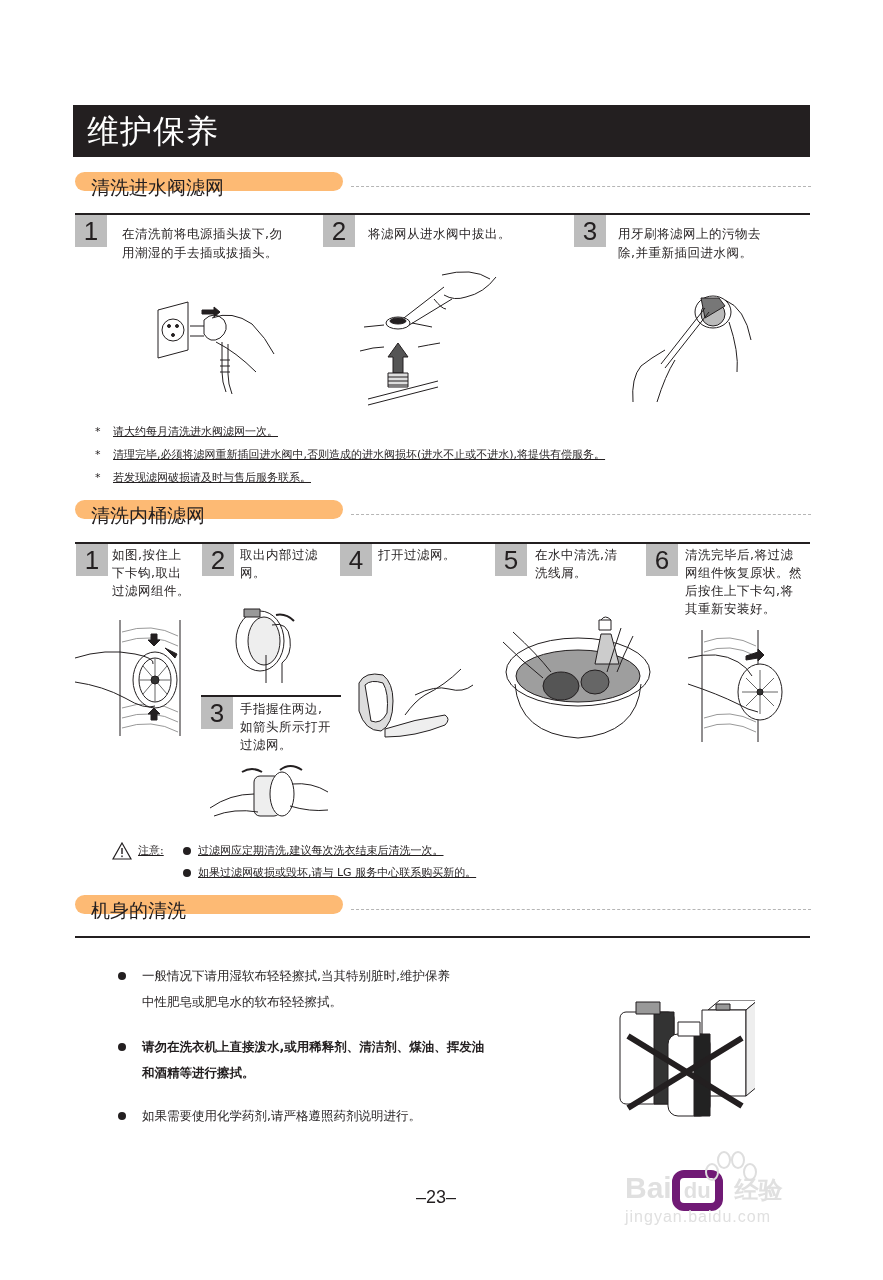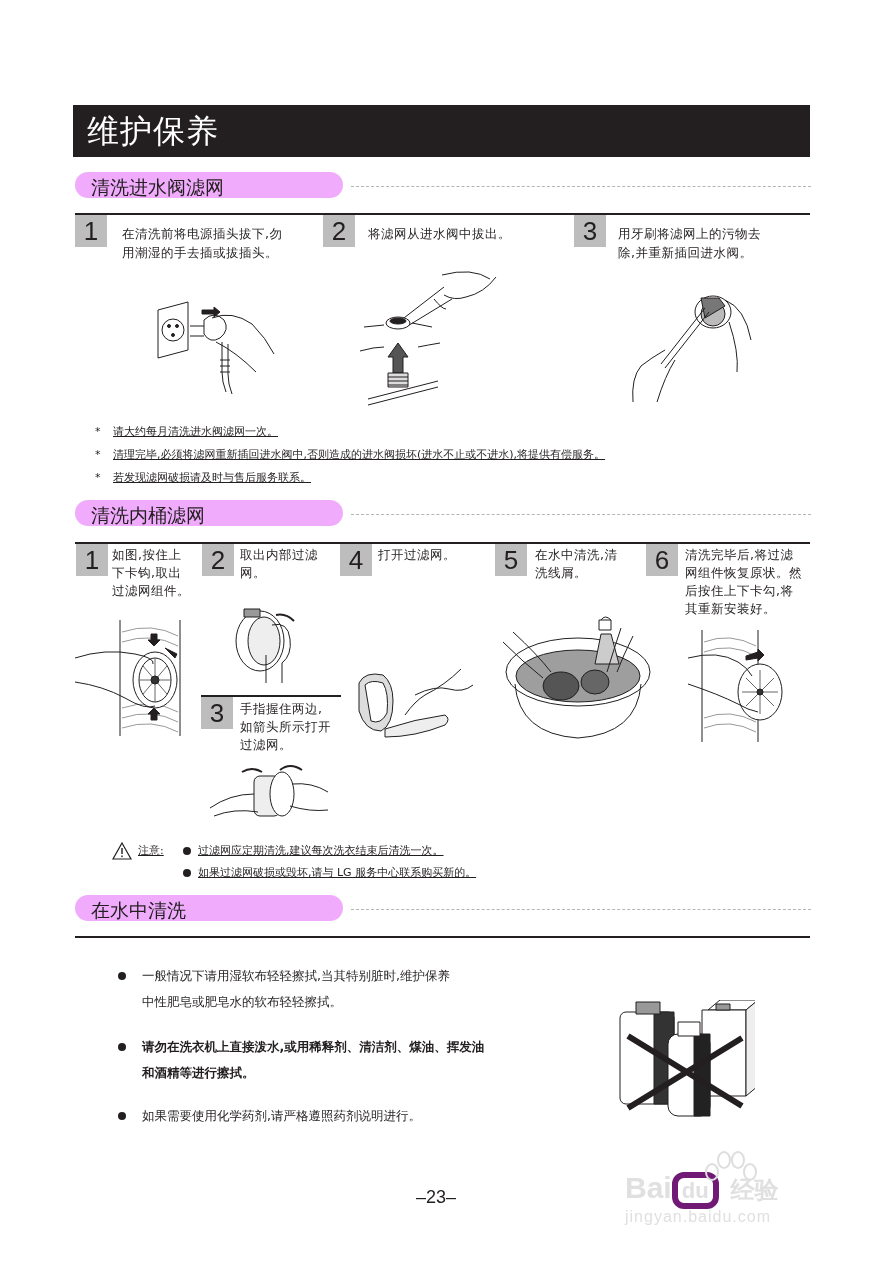--- a/index.html
+++ b/index.html
@@ -7,21 +7,21 @@
   body { position: relative; font-family: "DejaVu Sans", "Liberation Sans", sans-serif; color: #231f20; }
 
   .abs { position: absolute; }
 
   
   .title-bar { left: 73px; top: 105px; width: 737px; height: 52px; background: #231f20; }
   .title-bar span { position: absolute; left: 14px; top: 6px; color: #ffffff; font-size: 32px; line-height: 40px; letter-spacing: 1px; }
 
   
   .sec-head { left: 75px; height: 30px; }
-  .sec-pill { position: absolute; left: 0; top: 0; width: 268px; height: 26px; background: #f0abfc; border-radius: 15px; }
+  .sec-pill { position: absolute; left: 0; top: 0; width: 268px; height: 19px; background: #fdba74; border-radius: 15px; }
   .sec-pill span { position: absolute; left: 16px; top: 2px; font-size: 19px; line-height: 26px; color: #231f20; }
   .sec-dash { position: absolute; left: 276px; top: 14px; width: 460px; border-top: 1px dashed #b5b5b5; }
 
   .rule { left: 75px; width: 735px; border-top: 2px solid #231f20; }
 
   
   .step-num { width: 32px; height: 32px; background: #bdbdbd; font-family: "Liberation Sans", sans-serif; font-size: 26px; line-height: 32px; text-align: center; color: #231f20; }
   .step-text { font-size: 12.5px; line-height: 19px; color: #231f20; letter-spacing: 0.5px; }
 
   .note { font-size: 11px; line-height: 16px; color: #231f20; text-decoration: underline; }
@@ -221,21 +221,21 @@
   <rect x="9.3" y="13.5" width="1.4" height="1.6" fill="#231f20"></rect>
 </svg>
 <div class="abs note" style="left:138px;top:843px;">注意:</div>
 <div class="abs bullet" style="left:183px;top:847px;"></div>
 <div class="abs note" style="left:198px;top:843px;">过滤网应定期清洗,建议每次洗衣结束后清洗一次。</div>
 <div class="abs bullet" style="left:183px;top:869px;"></div>
 <div class="abs note" style="left:198px;top:865px;">如果过滤网破损或毁坏,请与 LG 服务中心联系购买新的。</div>
 
 <div class="abs sec-head" style="top:895px;">
   <div class="sec-pill">
-      <span>在水中清洗</span>
+      <span>机身的清洗</span>
     </div>
   <div class="sec-dash"></div>
 </div>
 <div class="abs rule" style="top:936px;"></div>
 
 <div class="abs bullet" style="left:118px;top:972px;"></div>
 <div class="abs body-item" style="left:142px;top:963px;">
   <div>一般情况下请用湿软布轻轻擦拭,当其特别脏时,维护保养</div>
   <div>中性肥皂或肥皂水的软布轻轻擦拭。</div>
 </div>
@@ -267,15 +267,15 @@
 
 <div class="abs watermark" style="left:625px;top:1172px;">
   <svg style="left:75px;top:-22px;" width="60" height="44" viewBox="0 0 60 44">
     <g fill="none" stroke="#dedede" stroke-width="2">
       <ellipse cx="12" cy="22" rx="6" ry="8"></ellipse>
       <ellipse cx="24" cy="10" rx="6" ry="8"></ellipse>
       <ellipse cx="38" cy="10" rx="6" ry="8"></ellipse>
       <ellipse cx="50" cy="22" rx="6" ry="8"></ellipse>
     </g>
   </svg>
-  <span style="font-size:30px;line-height:32px;">Bai</span><span style="font-size:22px;line-height:32px;border:6px solid #701a75;border-radius:12px;padding:0 4px;">du</span><span style="font-size:24px;line-height:32px;padding-left:12px;">经验</span>
+  <span style="font-size:30px;line-height:32px;">Bai</span><span style="font-size:22px;line-height:32px;border:8px solid #701a75;border-radius:12px;padding:0 4px;">du</span><span style="font-size:24px;line-height:32px;padding-left:12px;">经验</span>
   <div style="font-size:16px;line-height:20px;font-weight:normal;letter-spacing:1px;">jingyan.baidu.com</div>
 </div>
 
 </body></html>

